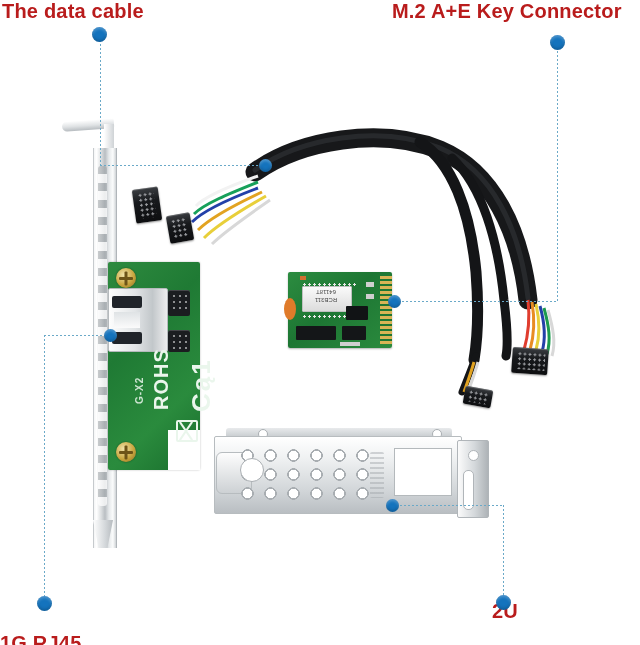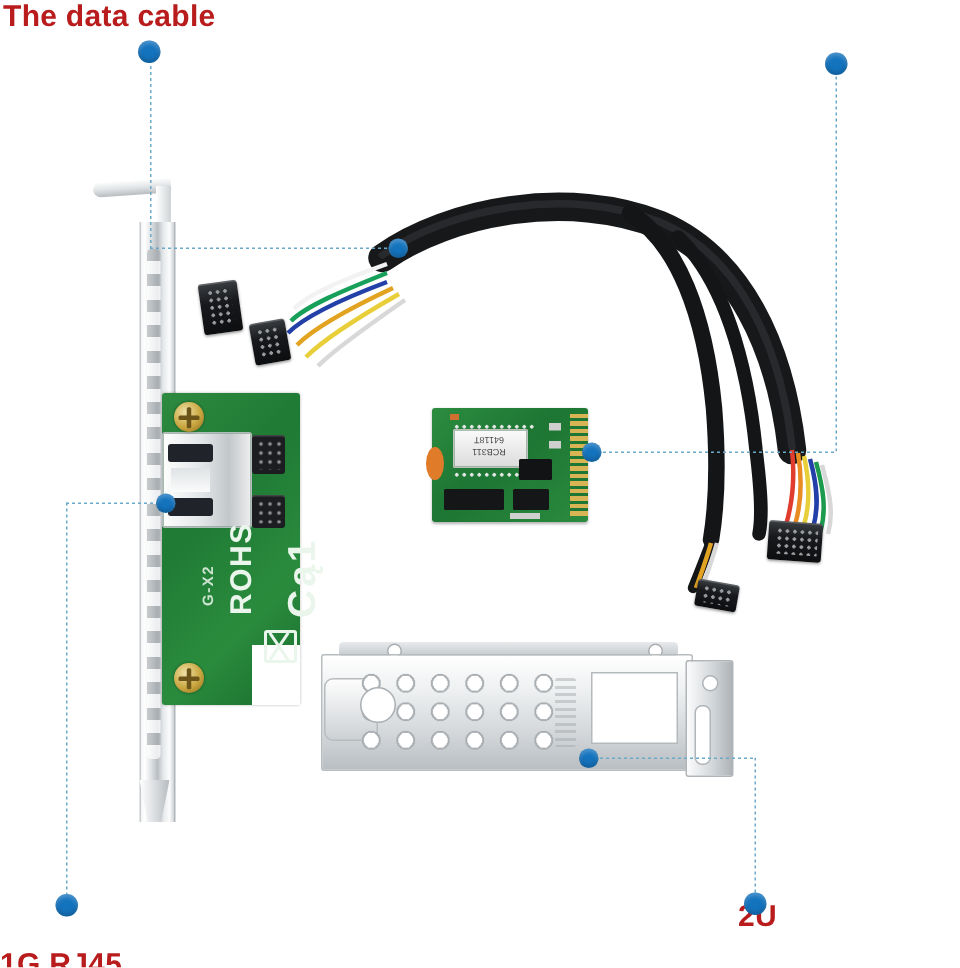--- a/index.html
+++ b/index.html
@@ -446,20 +446,21 @@
   <div class="lp-lbracket"></div>
   <div class="lp-lb-hole"></div>
   <div class="lp-lb-slot"></div>
 
   <div class="callout-label lbl-cable">The data cable</div>
   <div class="lead v" style="left:100px; top:40px; height:126px;"></div>
   <div class="lead h" style="left:100px; top:165px; width:166px;"></div>
   <div class="dot" style="left:92px; top:27px;"></div>
   <div class="dot small" style="left:259px; top:159px;"></div>
 
+  <div class="callout-label lbl-m2">M.2 A+E Key Connector</div>
   <div class="lead v" style="left:557px; top:47px; height:254px;"></div>
   <div class="lead h" style="left:394px; top:301px; width:164px;"></div>
   <div class="dot" style="left:550px; top:35px;"></div>
   <div class="dot small" style="left:388px; top:295px;"></div>
 
   <div class="callout-label lbl-rj45">1G  RJ45</div>
   <div class="lead h" style="left:44px; top:335px; width:66px;"></div>
   <div class="lead v" style="left:44px; top:335px; height:268px;"></div>
   <div class="dot" style="left:37px; top:596px;"></div>
   <div class="dot small" style="left:104px; top:329px;"></div>

